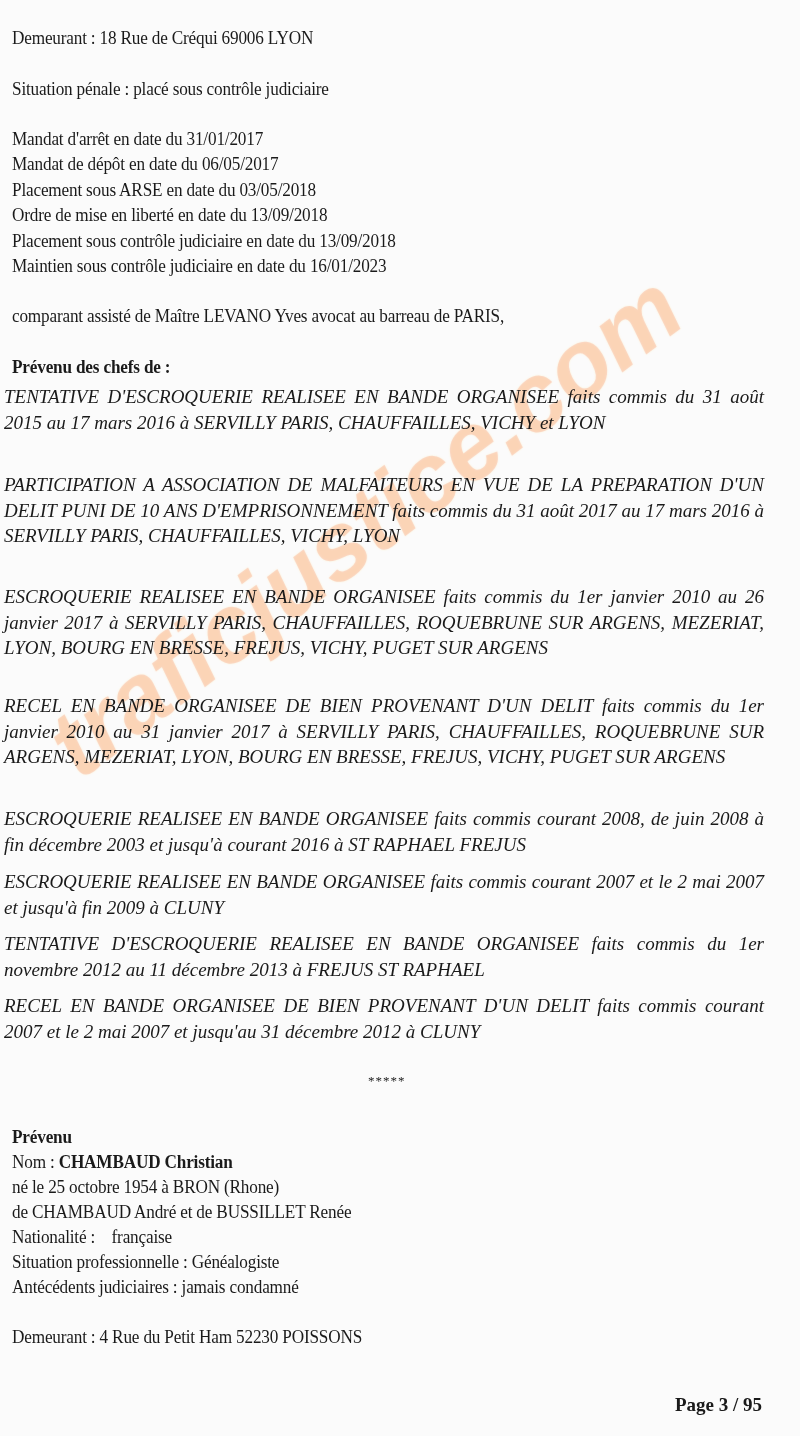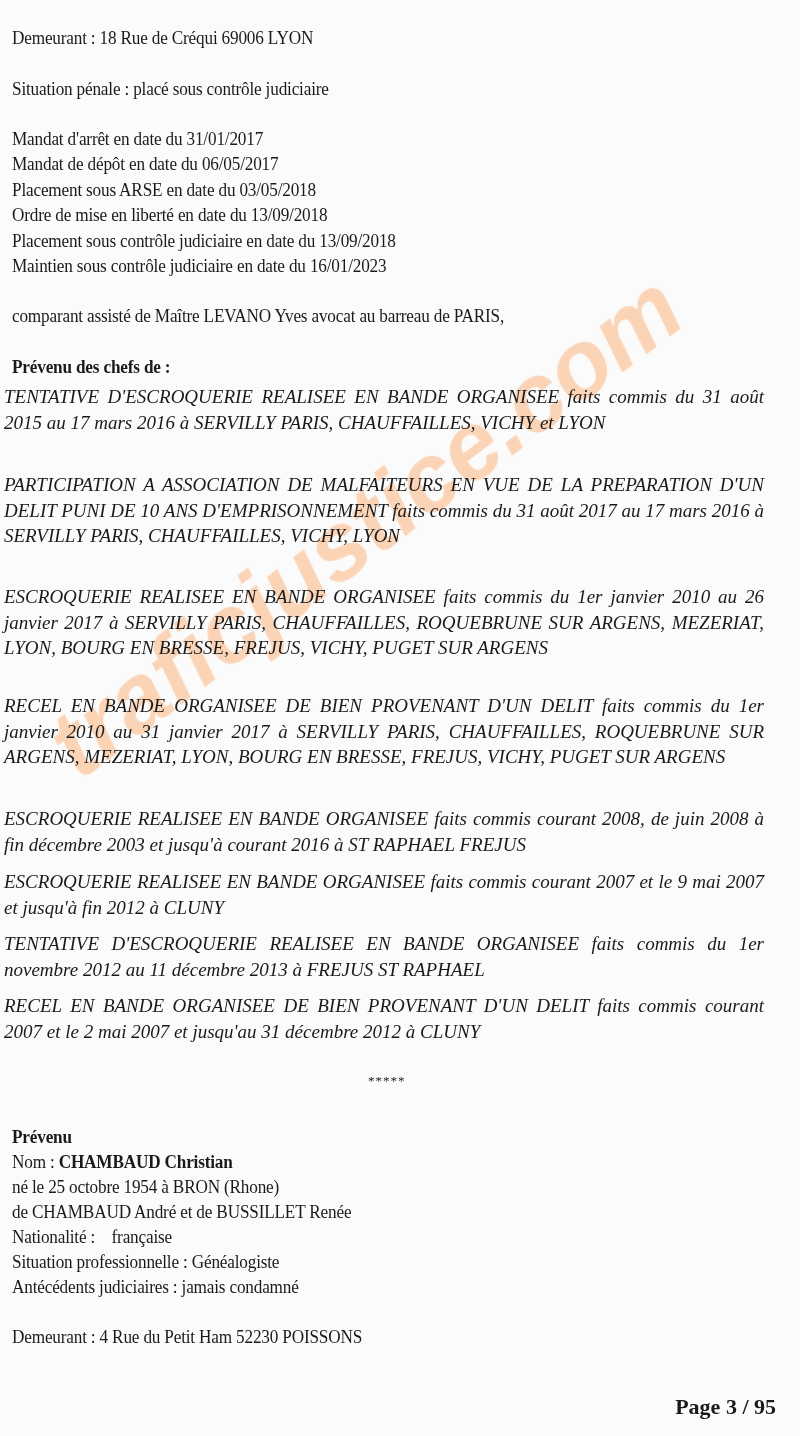--- a/index.html
+++ b/index.html
@@ -8,21 +8,21 @@
     background: #fbfbfb;
     font-family: "Liberation Serif", "DejaVu Serif", serif;
     color: #1a1a1a;
     position: relative;
   }
   .page { position: absolute; left: 0; top: 0; width: 800px; height: 1436px; }
   .line { position: absolute; left: 12px; font-size: 18.5px; line-height: 22px; white-space: nowrap; letter-spacing: -0.2px; transform: scaleX(0.93); transform-origin: left top; }
   .just { position: absolute; left: 4px; width: 760px; font-size: 19px; line-height: 25.7px; text-align: justify; text-align-last: left; font-style: italic; }
   .bold { font-weight: bold; }
   .stars { position: absolute; left: 368px; top: 1073px; font-size: 13px; letter-spacing: 1px; }
-  .footer { position: absolute; right: 24px; top: 1394px; font-size: 22px; font-weight: bold; }
+  .footer { position: absolute; right: 38px; top: 1394px; font-size: 19px; font-weight: bold; }
   .watermark {
     position: absolute; left: 60px; top: 700px;
     font-family: "Liberation Sans", "DejaVu Sans", sans-serif;
     font-size: 96px; font-weight: bold; font-style: italic;
     color: rgba(255, 60, 60, 0.16);
     transform: rotate(-37deg); transform-origin: left center;
     white-space: nowrap; pointer-events: none;
     text-shadow: 0 0 2px rgba(255,200,0,0.18);
   }
 </style>
@@ -48,21 +48,21 @@
   <div class="line" style="top:305px">comparant assisté de Maître LEVANO Yves avocat au barreau de PARIS,</div>
 
   <div class="line bold" style="top:356px">Prévenu des chefs de :</div>
 
   <div>
     <div class="just" style="top:384px">TENTATIVE D'ESCROQUERIE REALISEE EN BANDE ORGANISEE faits commis du 31 août 2015 au 17 mars 2016 à SERVILLY PARIS, CHAUFFAILLES, VICHY et LYON</div>
     <div class="just" style="top:472px">PARTICIPATION A ASSOCIATION DE MALFAITEURS EN VUE DE LA PREPARATION D'UN DELIT PUNI DE 10 ANS D'EMPRISONNEMENT faits commis du 31 août 2017 au 17 mars 2016 à SERVILLY PARIS, CHAUFFAILLES, VICHY, LYON</div>
     <div class="just" style="top:584px">ESCROQUERIE REALISEE EN BANDE ORGANISEE faits commis du 1er janvier 2010 au 26 janvier 2017 à SERVILLY PARIS, CHAUFFAILLES, ROQUEBRUNE SUR ARGENS, MEZERIAT, LYON, BOURG EN BRESSE, FREJUS, VICHY, PUGET SUR ARGENS</div>
     <div class="just" style="top:693px">RECEL EN BANDE ORGANISEE DE BIEN PROVENANT D'UN DELIT faits commis du 1er janvier 2010 au 31 janvier 2017 à SERVILLY PARIS, CHAUFFAILLES, ROQUEBRUNE SUR ARGENS, MEZERIAT, LYON, BOURG EN BRESSE, FREJUS, VICHY, PUGET SUR ARGENS</div>
     <div class="just" style="top:806px">ESCROQUERIE REALISEE EN BANDE ORGANISEE faits commis courant 2008, de juin 2008 à fin décembre 2003 et jusqu'à courant 2016 à ST RAPHAEL FREJUS</div>
-    <div class="just" style="top:869px">ESCROQUERIE REALISEE EN BANDE ORGANISEE faits commis courant 2007 et le 9 mai 2007 et jusqu'à fin 2012 à CLUNY</div>
+    <div class="just" style="top:869px">ESCROQUERIE REALISEE EN BANDE ORGANISEE faits commis courant 2007 et le 2 mai 2007 et jusqu'à fin 2009 à CLUNY</div>
     <div class="just" style="top:931px">TENTATIVE D'ESCROQUERIE REALISEE EN BANDE ORGANISEE faits commis du 1er novembre 2012 au 11 décembre 2013 à FREJUS ST RAPHAEL</div>
     <div class="just" style="top:993px">RECEL EN BANDE ORGANISEE DE BIEN PROVENANT D'UN DELIT faits commis courant 2007 et le 2 mai 2007 et jusqu'au 31 décembre 2012 à CLUNY</div>
   </div>
 
   <div class="stars">*****</div>
 
   <div>
     <div class="line bold" style="top:1126px">Prévenu</div>
     <div class="line" style="top:1151px"><span>Nom : </span><span class="bold">CHAMBAUD Christian</span></div>
     <div class="line" style="top:1176px">né le 25 octobre 1954 à BRON (Rhone)</div>

